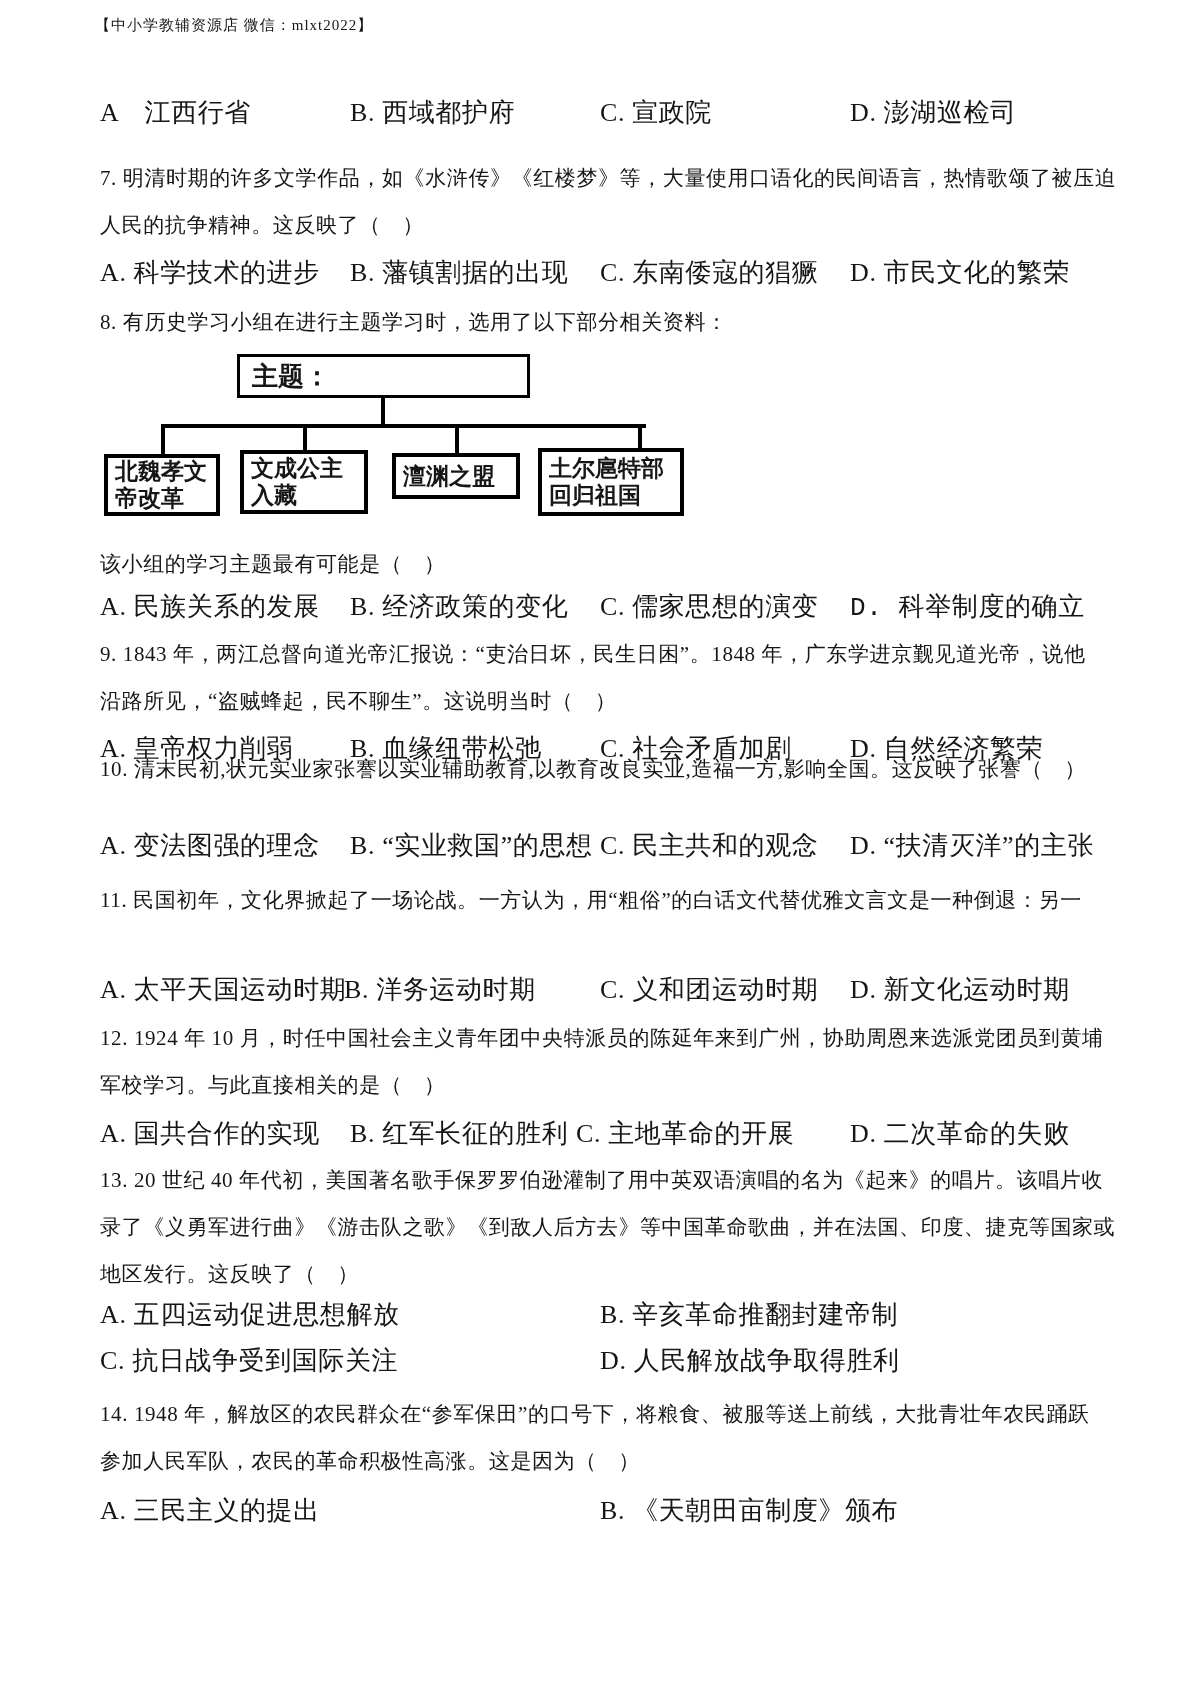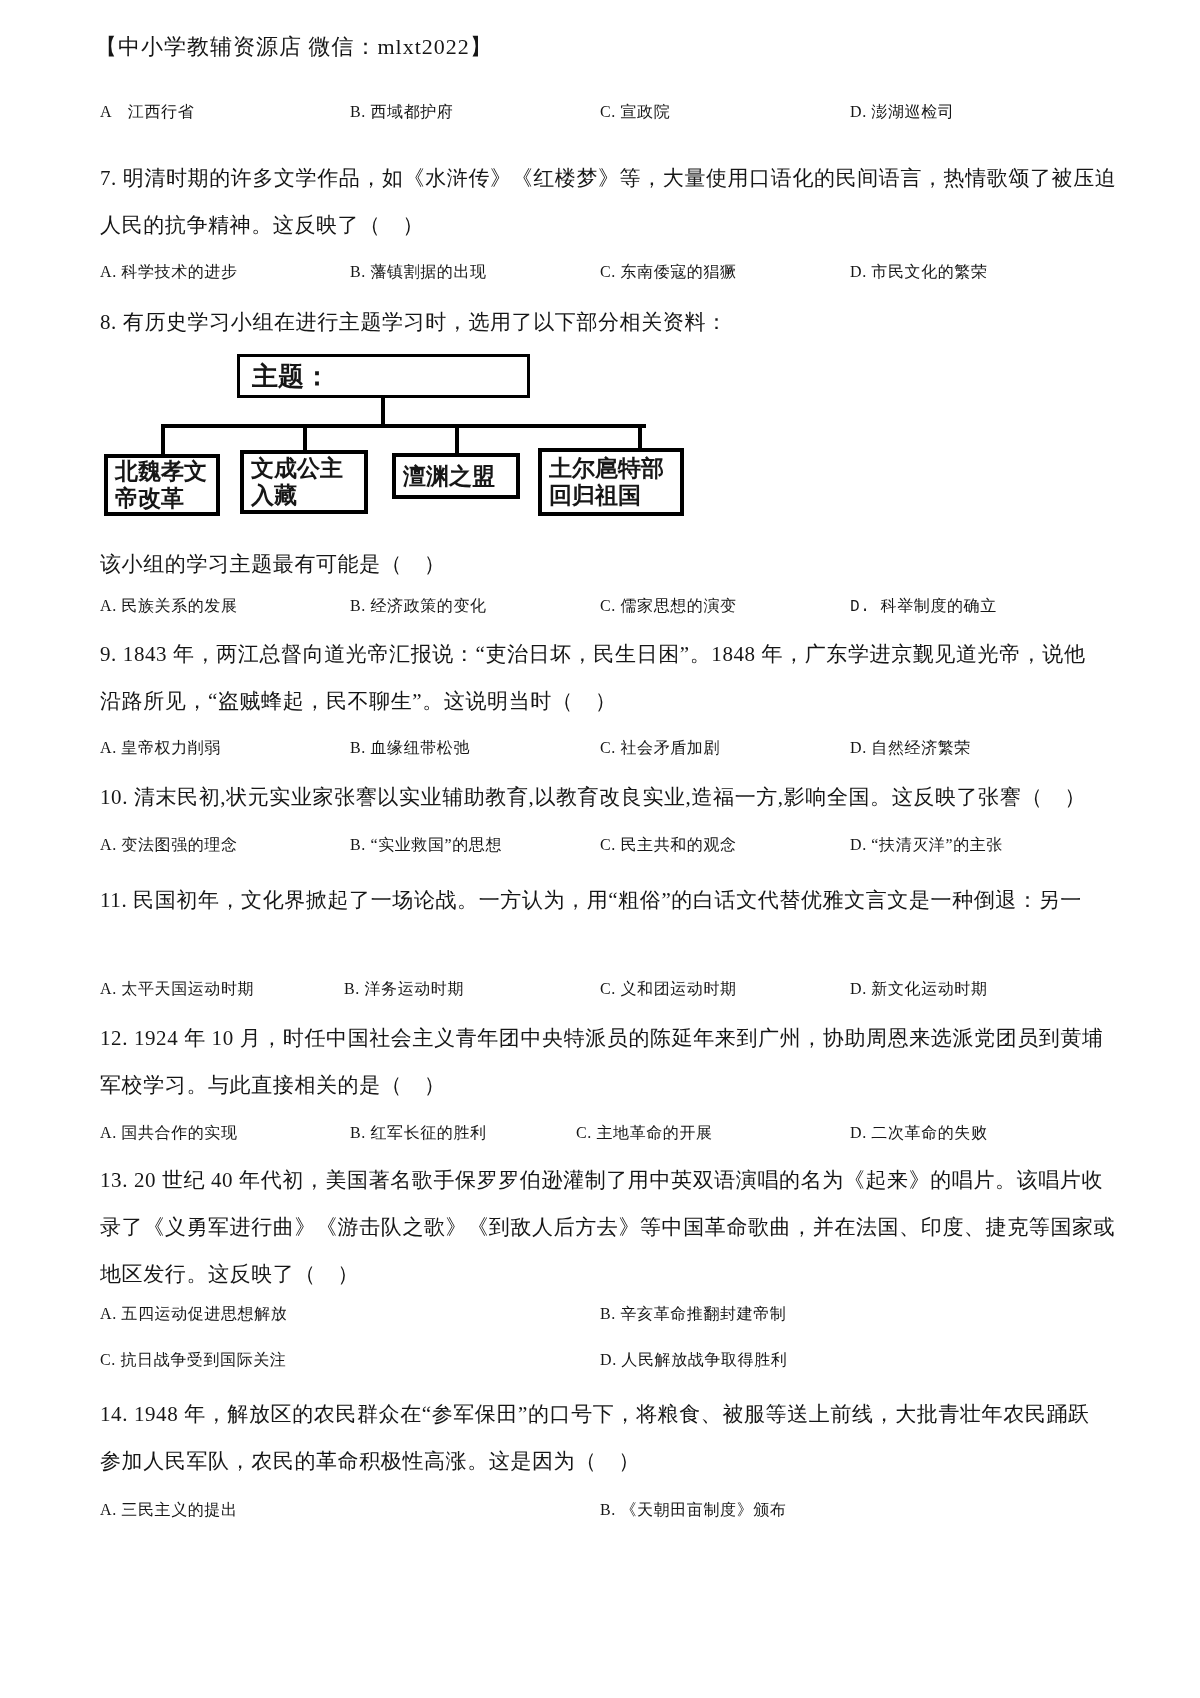--- a/index.html
+++ b/index.html
@@ -6,33 +6,33 @@
   html,body { width:1200px; height:1698px; }
   body {
     background:#ffffff;
     color:#161616;
     font-family:"Liberation Serif","DejaVu Serif",serif;
     position:relative;
     overflow:hidden;
   }
   .page { position:absolute; inset:0; background:#fff; }
   .doc-header {
-    position:absolute; left:95px; top:32px;
-    font-size:22px; letter-spacing:1px; white-space:nowrap;
+    position:absolute; left:95px; top:16px;
+    font-size:15px; letter-spacing:1px; white-space:nowrap;
   }
   #exam-body { position:absolute; left:100px; top:0; width:1035px; height:1698px; }
   .block { position:absolute; left:0; width:100%; }
   .stem-line {
     height:47px; display:flex; align-items:center;
     font-size:21px; letter-spacing:0.6px; white-space:nowrap;
   }
   .optrow { height:44px; }
   .opt {
     position:absolute; top:0; height:44px; display:flex; align-items:center;
-    font-size:16px; letter-spacing:0.6px; white-space:nowrap;
+    font-size:26px; letter-spacing:0.6px; white-space:nowrap;
   }
   .diagram { height:185px; }
   .droot {
     position:absolute; border:3px solid #000; background:#fff;
     font-family:"Liberation Sans","DejaVu Sans",sans-serif;
     font-weight:bold; font-size:26px;
     display:flex; align-items:center; padding-left:12px; white-space:nowrap;
   }
   .dbox {
     position:absolute; border:4px solid #000; background:#fff;
@@ -104,21 +104,21 @@
       <div class="block stem" style="top: 630px;">
         <div class="stem-line">9. 1843 年，两江总督向道光帝汇报说：“吏治日坏，民生日困”。1848 年，广东学进京觐见道光帝，说他</div>
         <div class="stem-line">沿路所见，“盗贼蜂起，民不聊生”。这说明当时（　）</div>
       </div>
       <div class="block optrow" style="top: 726px;">
         <span class="opt" style="left: 0px;">A. 皇帝权力削弱</span>
         <span class="opt" style="left: 250px;">B. 血缘纽带松弛</span>
         <span class="opt" style="left: 500px; text-align: center;">C. 社会矛盾加剧</span>
         <span class="opt" style="left: 750px;">D. 自然经济繁荣</span>
       </div>
-      <div class="block stem" style="top: 773px; text-align: right;">
+      <div class="block stem" style="top: 745px; text-align: right;">
         <div class="stem-line">10. 清末民初,状元实业家张謇以实业辅助教育,以教育改良实业,造福一方,影响全国。这反映了张謇（　）</div>
       </div>
       <div class="block optrow" style="top: 823px;">
         <span class="opt" style="left: 0px;">A. 变法图强的理念</span>
         <span class="opt" style="left: 250px;">B. “实业救国”的思想</span>
         <span class="opt" style="left: 500px;">C. 民主共和的观念</span>
         <span class="opt" style="left: 750px;">D. “扶清灭洋”的主张</span>
       </div>
       <div class="block stem" style="top: 876px;">
         <div class="stem-line">11. 民国初年，文化界掀起了一场论战。一方认为，用“粗俗”的白话文代替优雅文言文是一种倒退：另一</div>

